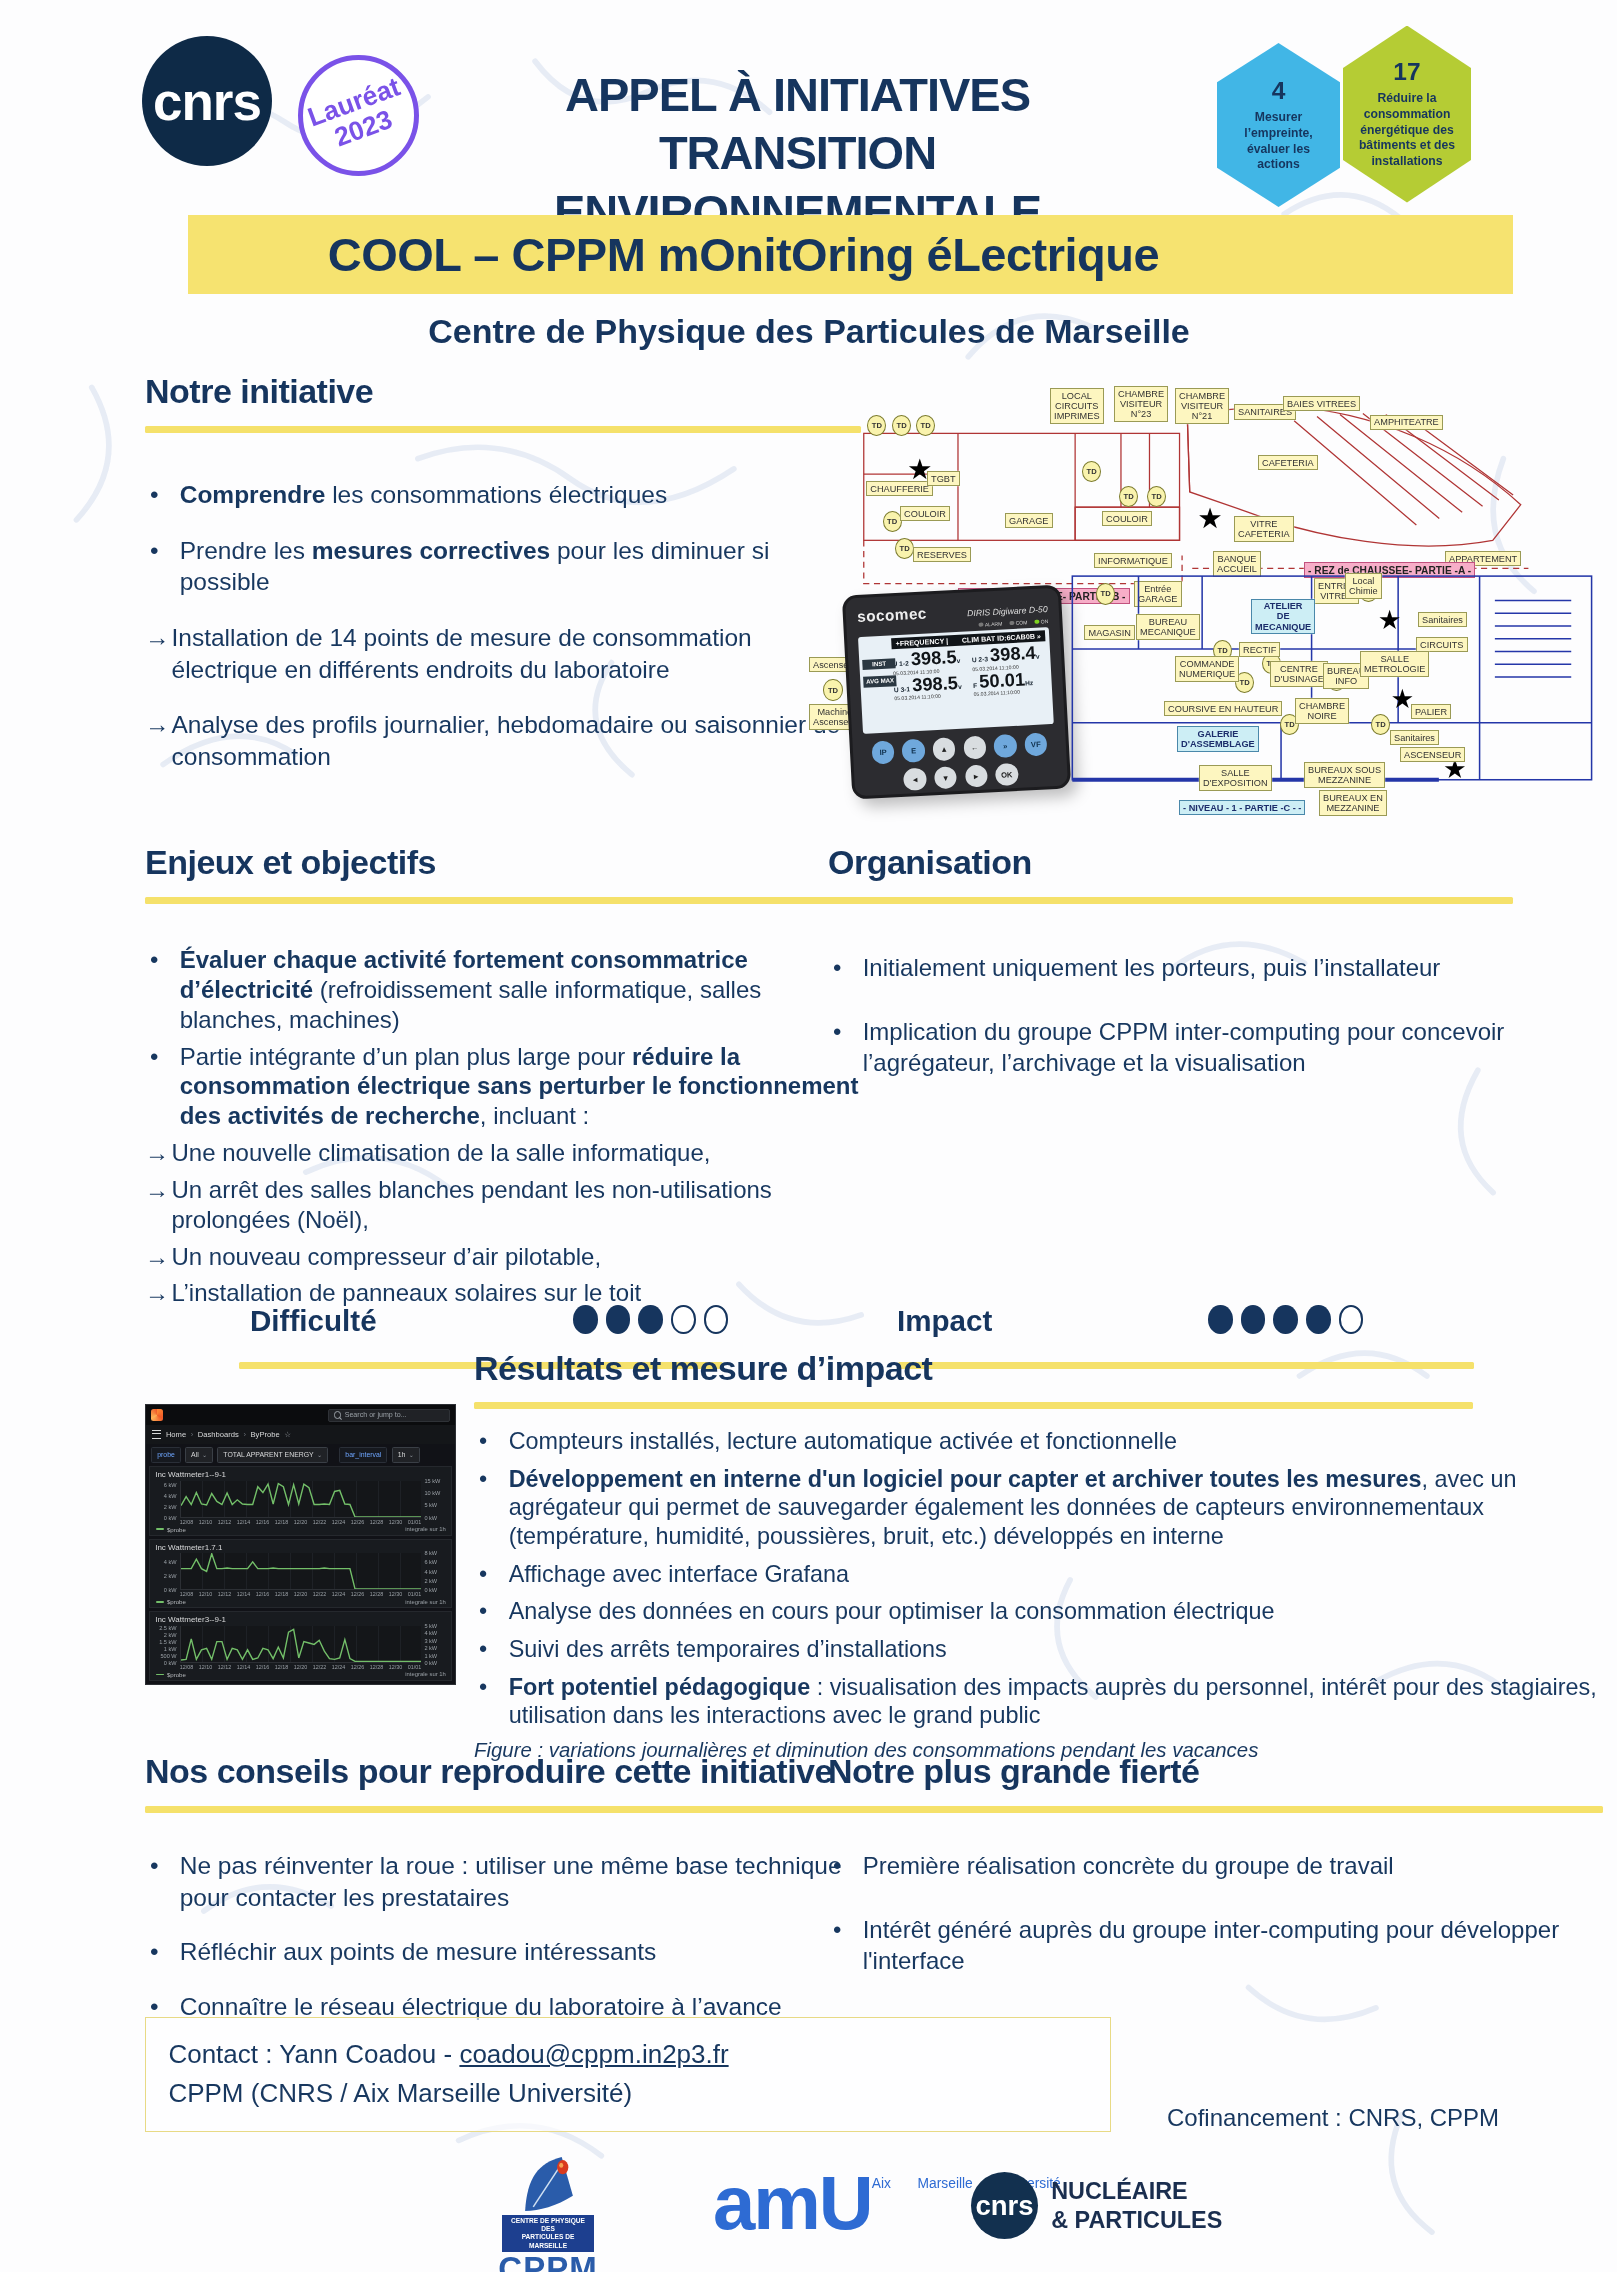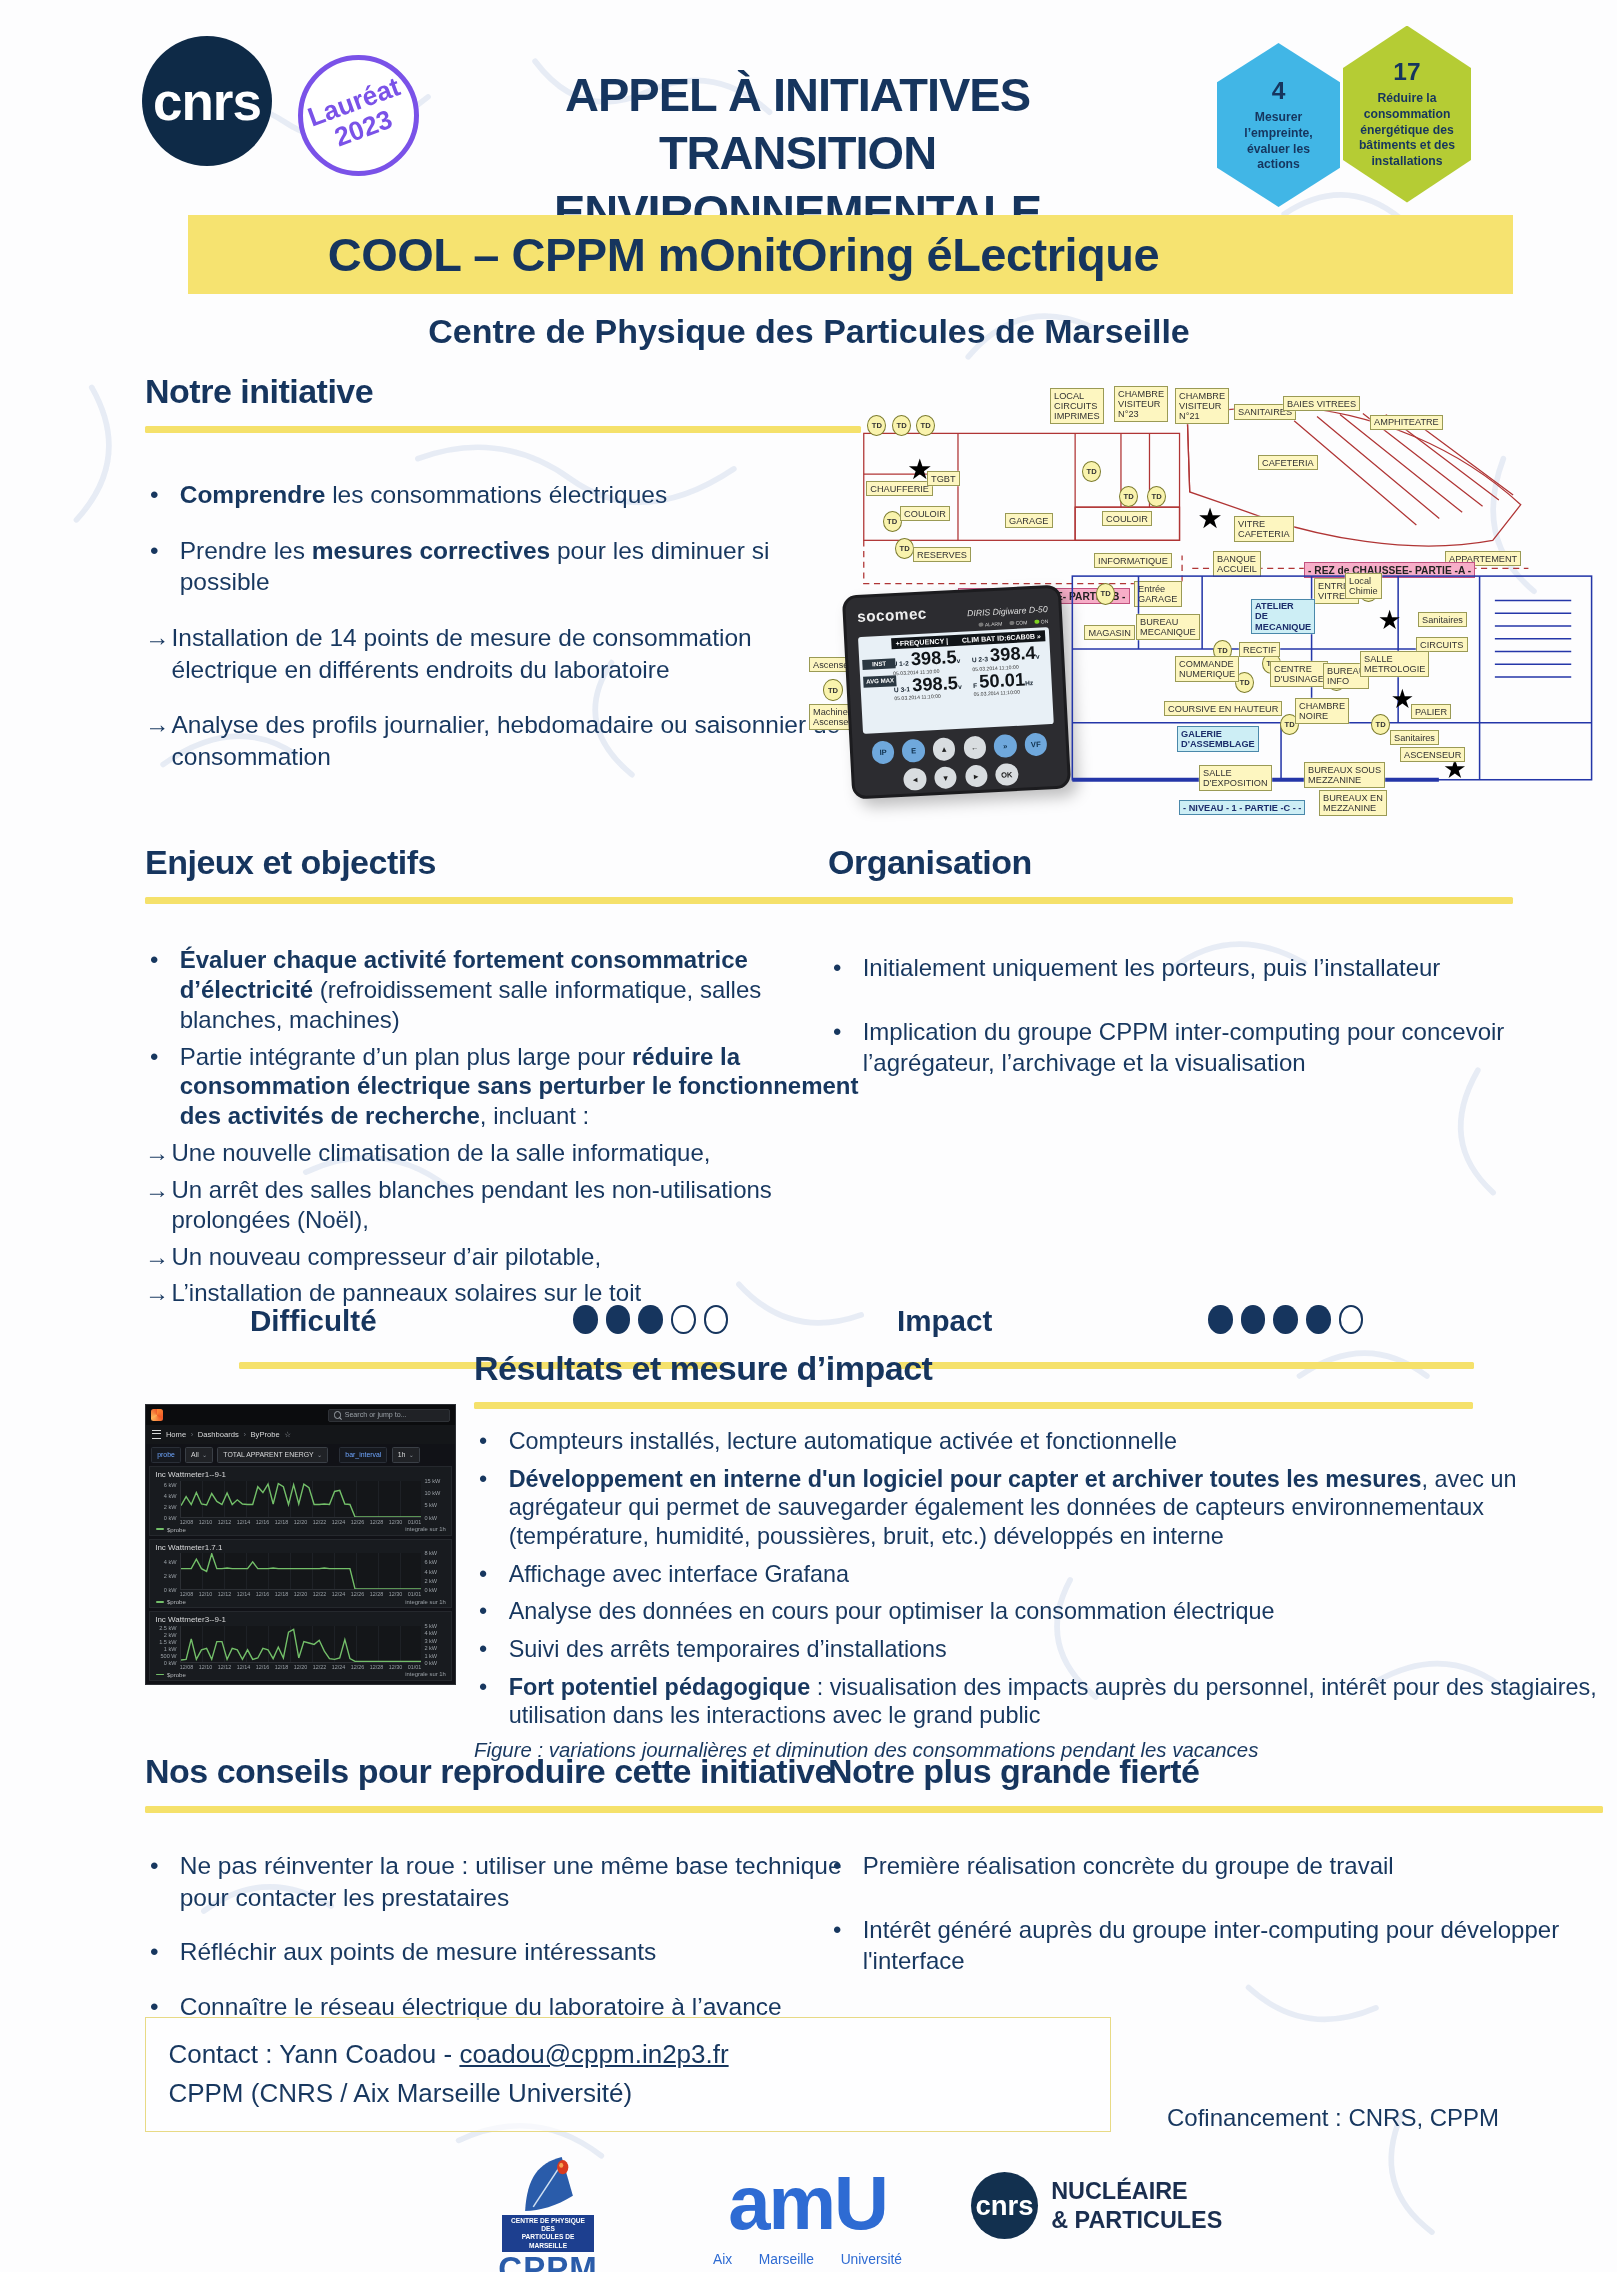--- a/index.html
+++ b/index.html
@@ -43,21 +43,21 @@
   .dots .e{background:#fff;border:2.5px solid #16355e;box-sizing:border-box;}
 
   .caption{font-size:20.4px;font-style:italic;color:#17375f;}
 
   
   .contact-box{border:1.5px solid #e8da85;background:rgba(255,255,255,.65);box-sizing:border-box;padding:17.3px 22.4px;font-size:26px;line-height:1.5;}
   .contact-box a{color:#17375f;}
 
   
   .plan{z-index:2;}
-  .chip{position:absolute;background:#fdf6c0;border:0.5px solid #9a9a55;color:#333;font-size:9.2px;line-height:1.12;padding:1.5px 3.1px;white-space:pre-line;box-shadow:0 0 0 0.5px rgba(255,255,255,.4);}
+  .chip{position:absolute;background:#fdf6c0;border:0.5px solid #9a9a55;color:#333;font-size:9.2px;line-height:1.12;padding:1.5px 3.1px;text-align:center;white-space:pre-line;box-shadow:0 0 0 0.5px rgba(255,255,255,.4);}
   .chip.pink{background:#f7aec8;border-color:#c2527f;font-weight:700;color:#222;font-size:10.2px;white-space:nowrap;}
   .chip.cyan{background:#cdeef5;border-color:#4a88aa;font-weight:700;color:#1c2d6b;}
   .chip.plain{background:#fdf6c0;}
   .tdc{position:absolute;width:17.3px;height:19.4px;border-radius:50%;background:#f9f3ad;border:1px solid #7c7c2f;color:#333;font-size:7.6px;font-weight:700;display:flex;align-items:center;justify-content:center;}
 
   
   .device{background:#2c2c30;border:3.6px solid #1c1c1f;border-radius:14.3px;transform:rotate(-3deg);box-shadow:7.1px 8.2px 15.3px rgba(0,0,0,.25);padding:10.2px 11.2px;box-sizing:border-box;color:#eee;}
   .dev-top{display:flex;justify-content:space-between;align-items:baseline;}
   .dev-brand{font-weight:800;font-size:15.3px;letter-spacing:0.5px;}
   .dev-model{font-size:8.7px;font-style:italic;color:#ddd;}
@@ -105,21 +105,21 @@
   .gplot svg{position:absolute;inset:0;width:100%;height:100%;}
   .gx{display:flex;justify-content:space-between;margin:1px 25.5px 0 25.5px;font-size:5.4px;color:#9aa0a6;}
   .gleg{display:flex;align-items:center;gap:3.1px;font-size:6.1px;color:#b4b7bb;margin:1px 1px 0.5px 2px;}
   .gdash{width:7.6px;height:1.5px;background:#73bf69;border-radius:1px;}
   .gnote{margin-left:auto;font-size:5.9px;color:#9aa0a6;}
 
   
   .cppm-logo{display:flex;flex-direction:column;align-items:center;}
   .cppm-strip{background:#1d3f8f;color:#fff;font-size:6.6px;font-weight:700;text-align:center;line-height:1.25;padding:2px 3.1px;}
   .cppm-name{font-size:33px;font-weight:800;color:#2a5caa;letter-spacing:1px;line-height:1.05;}
-  .amu{display:flex;flex-direction:column;align-items:center;color:#2e6bd3;gap:8px;}
+  .amu{display:flex;color:#2e6bd3;}
   .amu .big{font-size:76px;line-height:.9;font-weight:600;letter-spacing:-2px;}
   .amu .subs{display:flex;justify-content:space-between;width:189px;font-size:13.8px;margin-top:7.1px;}
   .cnrs-foot{display:flex;align-items:center;gap:13.2px;}
   .cnrs-foot .c{width:67px;height:67px;border-radius:50%;background:#12304f;color:#fff;display:flex;align-items:center;justify-content:center;font-size:27.5px;font-weight:700;}
   .cnrs-foot .t{font-size:23.4px;font-weight:800;color:#1a2e4f;line-height:1.22;letter-spacing:0;}
 </style>
 </head>
 <body>
 
 <svg class="abs doodles" width="1618" height="2273" viewBox="0 0 3175 4460">

